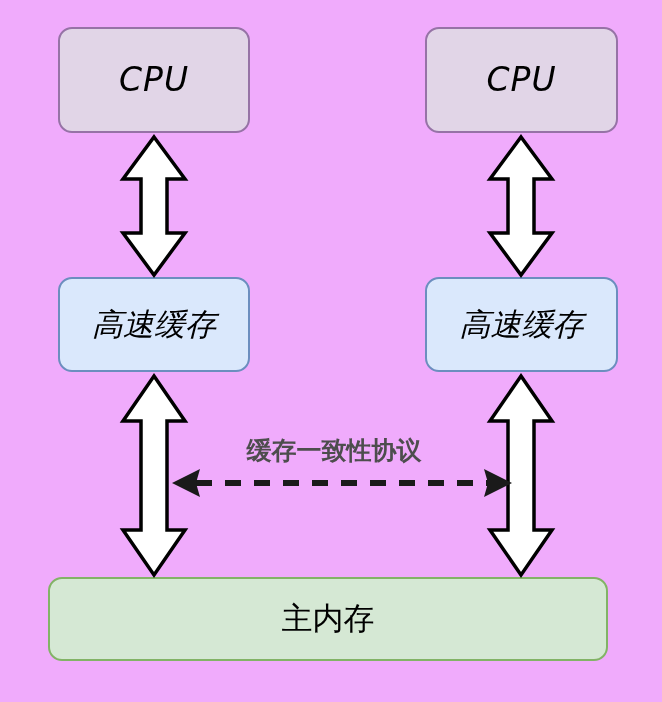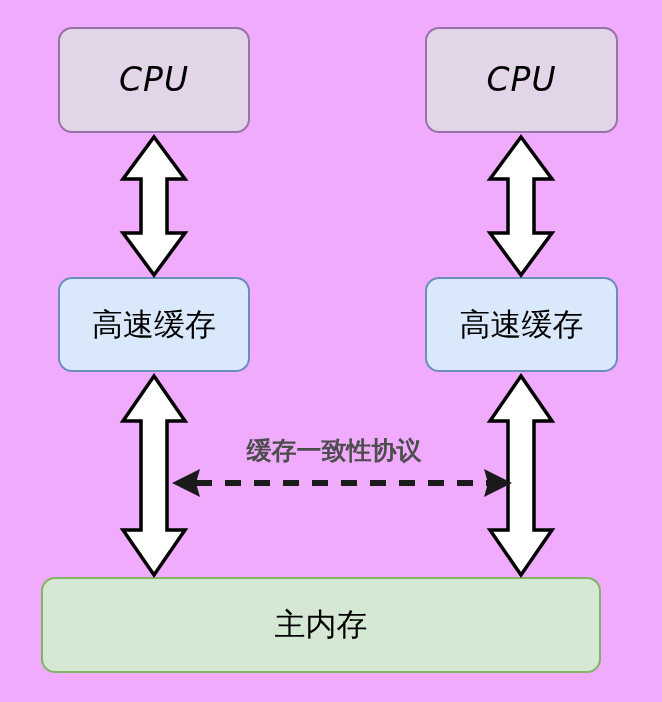--- a/index.html
+++ b/index.html
@@ -30,20 +30,21 @@
     text-align: center;
     line-height: 1.2;
   }
   .node-cpu {
     background: #e1d5e7;
     border-color: #9673a6;
   }
   .node-cache {
     background: #dae8fc;
     border-color: #6c8ebf;
+    font-style: italic;
   }
   .node-memory {
     background: #d5e8d4;
     border-color: #82b366;
   }
 
   .label-cpu {
     font-family: "DejaVu Sans", sans-serif;
     font-size: 33px;
     font-style: italic;
@@ -56,21 +57,21 @@
     font-size: 31px;
     font-weight: 400;
     color: #000000;
   }
 
   
   #cpu-left    { left: 58px;  top: 27px;  width: 192px; height: 106px; }
   #cpu-right   { left: 425px; top: 27px;  width: 193px; height: 106px; }
   #cache-left  { left: 58px;  top: 277px; width: 192px; height: 95px;  }
   #cache-right { left: 425px; top: 277px; width: 193px; height: 95px;  }
-  #memory      { left: 41px;  top: 577px; width: 560px; height: 96px;  }
+  #memory      { left: 48px;  top: 577px; width: 560px; height: 84px;  }
 
   
   .block-arrow {
     position: absolute;
   }
   .block-arrow svg {
     display: block;
     overflow: visible;
   }
   #arrow-cpu-cache-left   { left: 119px; top: 134px; }

